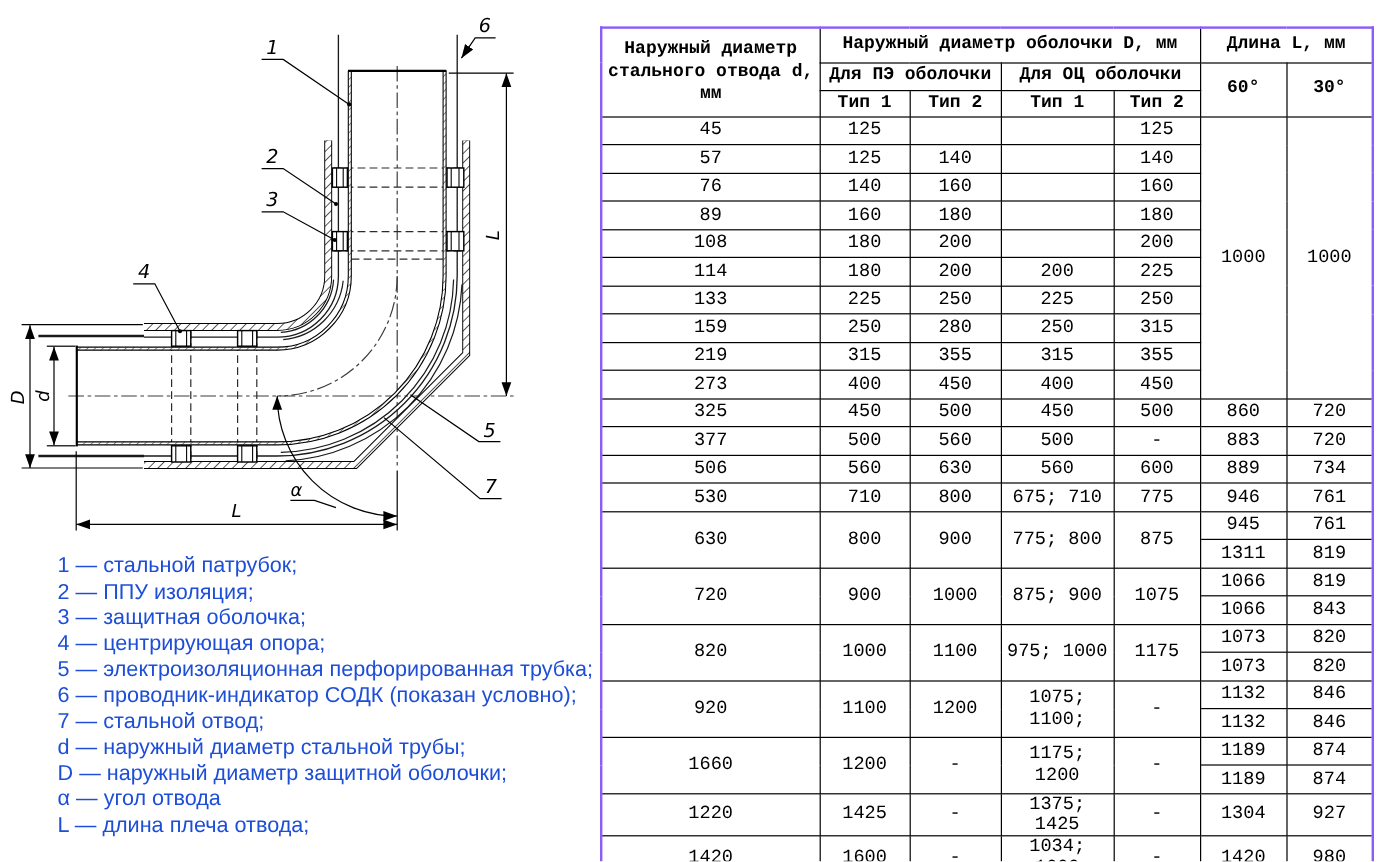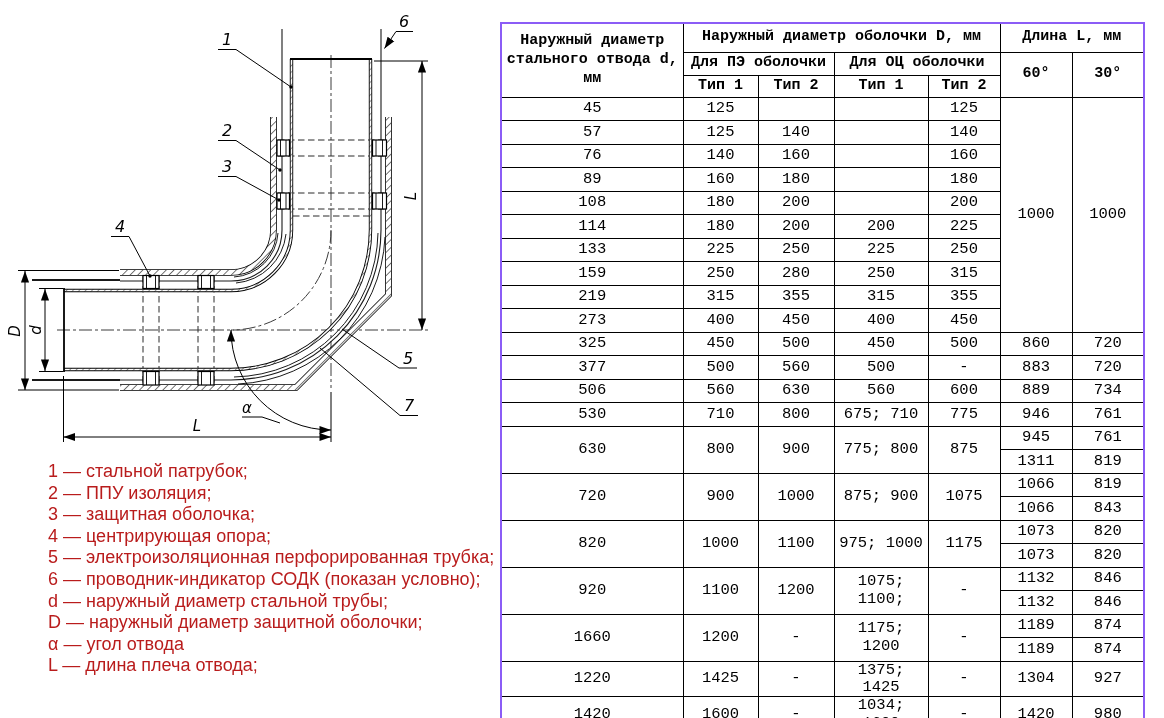--- a/index.html
+++ b/index.html
@@ -1,19 +1,19 @@
 <!DOCTYPE html>
 <html><head>
 <meta charset="utf-8">
 <style>
   html,body{margin:0;padding:0;background:#fff;}
   #page{position:relative;width:1164px;height:718px;background:#fff;overflow:hidden;
         font-family:"Liberation Sans",sans-serif;color:#000;}
   #drawing{position:absolute;left:0;top:0;}
-  #legend{position:absolute;left:48px;top:461px;font-size:18px;line-height:21.6px;color:#b91c1c;}
+  #legend{position:absolute;left:48px;top:461px;font-size:18px;line-height:21.6px;color:#1d4ed8;}
   .legend-line{white-space:nowrap;}
   #spec-table{position:absolute;left:500px;top:22px;border-collapse:collapse;table-layout:fixed;
               width:643px;border:2px solid #8b5cf6;font-family:Liberation Mono, monospace;}
   #spec-table th,#spec-table td{border:1.5px solid #000;text-align:center;vertical-align:middle;
               padding:0 2px;overflow:hidden;}
   #spec-table th{font-size:15px;font-weight:bold;line-height:1.25;}
   #spec-table td{font-size:15.5px;line-height:1.12;}
   #spec-table tbody tr{height:23.5px;}
   .hr1{height:29px;}.hr2{height:23px;}.hr3{height:22px;}
   svg text{font-family:"DejaVu Sans",sans-serif;fill:#000;}
@@ -155,20 +155,21 @@
     <text class="co" x="409" y="411" text-anchor="middle">7</text>
   </svg>
 
   <div id="legend">
       <div class="legend-line">1 — стальной патрубок;</div>
       <div class="legend-line">2 — ППУ изоляция;</div>
       <div class="legend-line">3 — защитная оболочка;</div>
       <div class="legend-line">4 — центрирующая опора;</div>
       <div class="legend-line">5 — электроизоляционная перфорированная трубка;</div>
       <div class="legend-line">6 — проводник-индикатор СОДК (показан условно);</div>
+      <div class="legend-line">7 — стальной отвод;</div>
       <div class="legend-line">d — наружный диаметр стальной трубы;</div>
       <div class="legend-line">D — наружный диаметр защитной оболочки;</div>
       <div class="legend-line">α — угол отвода</div>
       <div class="legend-line">L — длина плеча отвода;</div>
     </div>
 
   <table id="spec-table">
     <colgroup>
       <col style="width:182px">
         <col style="width:75px">

